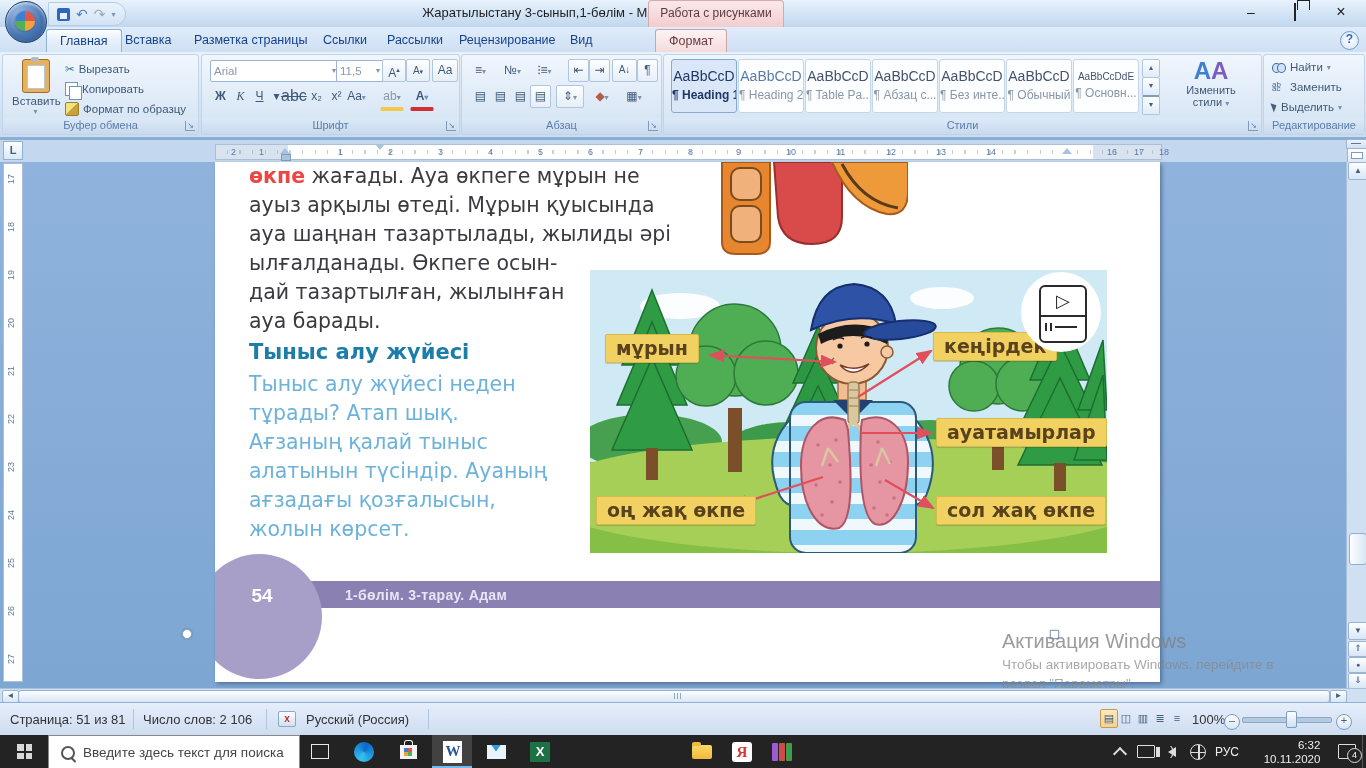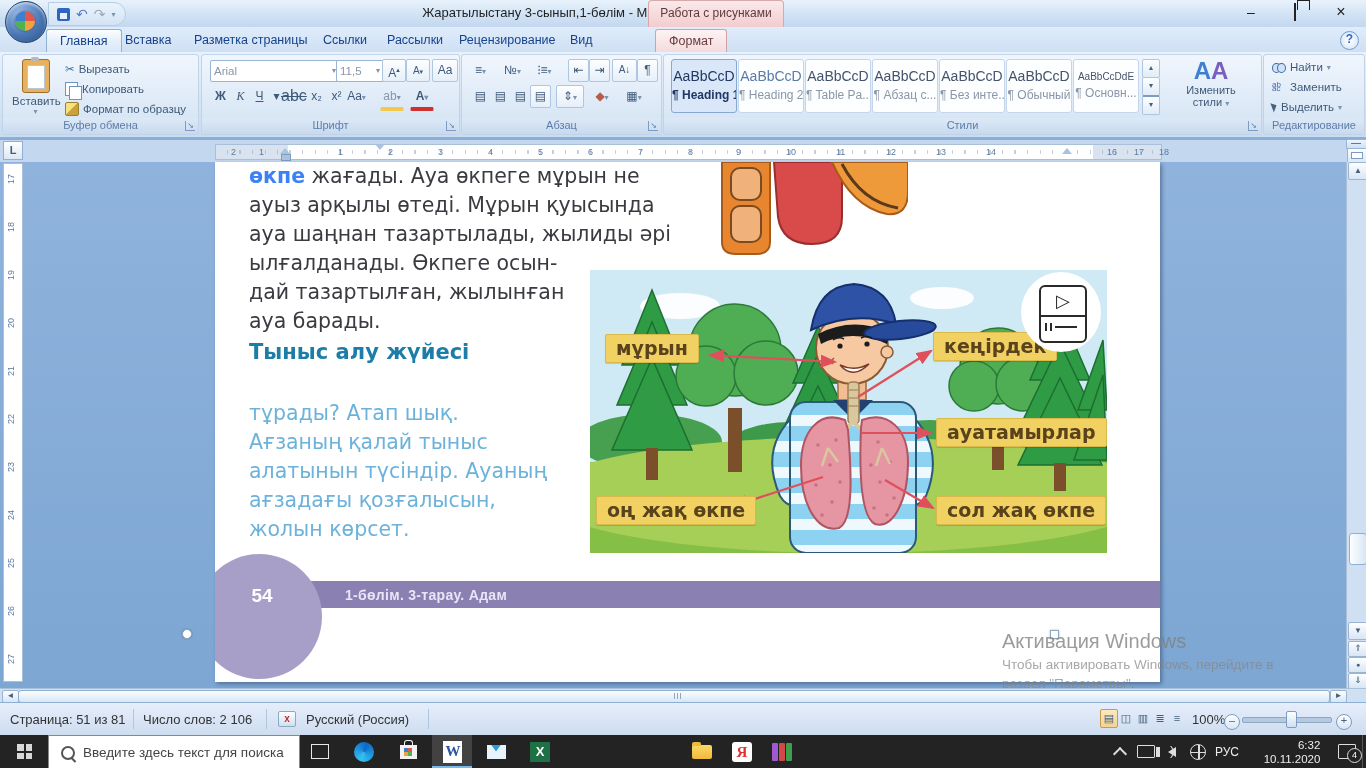--- a/index.html
+++ b/index.html
@@ -87,21 +87,21 @@
   .ind.first{left:159px;top:-1px;border-left:5px solid transparent;border-right:5px solid transparent;border-top:6px solid #a9c2de;}
   .ind.right{left:846px;top:3px;border-left:5px solid transparent;border-right:5px solid transparent;border-bottom:6px solid #a9c2de;}
   .vruler{position:absolute;left:3px;top:163px;width:18px;height:517px;background:#fff;border:1px solid #aabfd8;}
   .vnum{position:absolute;left:2px;font-size:9px;color:#5b7aa0;transform:rotate(-90deg);}
   
   .docarea{position:absolute;left:0;top:162px;width:1366px;height:526px;
     background:linear-gradient(180deg,#8fb3dc,#7da6d3);}
   .page{position:absolute;left:215px;top:162px;width:945px;height:520px;background:#fff;overflow:hidden;
     box-shadow:2px 2px 4px rgba(30,50,80,.45);}
   .bookline{position:absolute;left:34px;width:372px;height:29px;font-size:20.5px;color:#3a3a40;white-space:nowrap;font-family:"DejaVu Sans",sans-serif;}
-  .lead{color:#3b82f6;font-weight:bold;}
+  .lead{color:#ef4444;font-weight:bold;}
   .bhead{position:absolute;left:34px;font-size:21px;font-weight:bold;color:#1b7da8;font-family:"DejaVu Sans",sans-serif;}
   .qline{color:#6cb2da;}
   .plabel{position:absolute;background:#f0d161;border:1px solid #d8b94a;border-radius:2px;
     padding:2px 10px 3px;font-size:19px;font-weight:bold;color:#5a431c;font-family:"DejaVu Sans",sans-serif;white-space:nowrap;box-shadow:0 1px 1px rgba(0,0,0,.15);}
   .playwrap{position:absolute;left:806px;top:110px;width:80px;height:80px;border-radius:50%;background:#fff;}
   .playbox{position:absolute;left:18px;top:13px;width:44px;height:54px;border:2.5px solid #2a2a2a;border-radius:6px;background:#fff;text-align:center;}
   .playbox .tri{font-size:18px;line-height:28px;color:#2a2a2a;}
   .playbox .bar{border-top:2px solid #2a2a2a;height:18px;position:relative;}
   .playbox .bar::before{content:"";position:absolute;left:4px;top:6px;width:3px;height:8px;border-left:2px solid #2a2a2a;border-right:2px solid #2a2a2a;}
   .playbox .bar::after{content:"";position:absolute;left:14px;top:9px;width:22px;height:2px;background:#2a2a2a;}
@@ -403,20 +403,21 @@
 
     <div class="bookline" style="top:2px;"><span class="lead">өкпе</span> <span>жағады. Ауа өкпеге мұрын не</span></div>
     <div class="bookline" style="top:31px;">ауыз арқылы өтеді. Мұрын қуысында</div>
     <div class="bookline" style="top:60px;">ауа шаңнан тазартылады, жылиды әрі</div>
     <div class="bookline" style="top:89px;">ылғалданады. Өкпеге осын-</div>
     <div class="bookline" style="top:118px;">дай тазартылған, жылынған</div>
     <div class="bookline" style="top:147px;">ауа барады.</div>
 
     <div class="bhead" style="top:178px;">Тыныс алу жүйесі</div>
 
+    <div class="bookline qline" style="top:210px;">Тыныс алу жүйесі неден</div>
     <div class="bookline qline" style="top:239px;">тұрады? Атап шық.</div>
     <div class="bookline qline" style="top:297px;">алатынын түсіндір. Ауаның</div>
     <div class="bookline qline" style="top:268px;">Ағзаның қалай тыныс</div>
     <div class="bookline qline" style="top:326px;">ағзадағы қозғалысын,</div>
     <div class="bookline qline" style="top:355px;">жолын көрсет.</div>
 
     <svg class="abs" style="left:497px;top:0;" width="196" height="96" viewBox="0 0 196 96">
       <path d="M10,0 L58,0 L58,80 Q58,92 44,92 L24,92 Q10,92 10,80 Z" fill="#e8862f" stroke="#a85a1a" stroke-width="2"></path>
       <rect x="19" y="6" width="30" height="32" rx="9" fill="#f0b27a" stroke="#7a4a20" stroke-width="2"></rect>
       <rect x="19" y="44" width="30" height="36" rx="9" fill="#f0b27a" stroke="#7a4a20" stroke-width="2"></rect>

